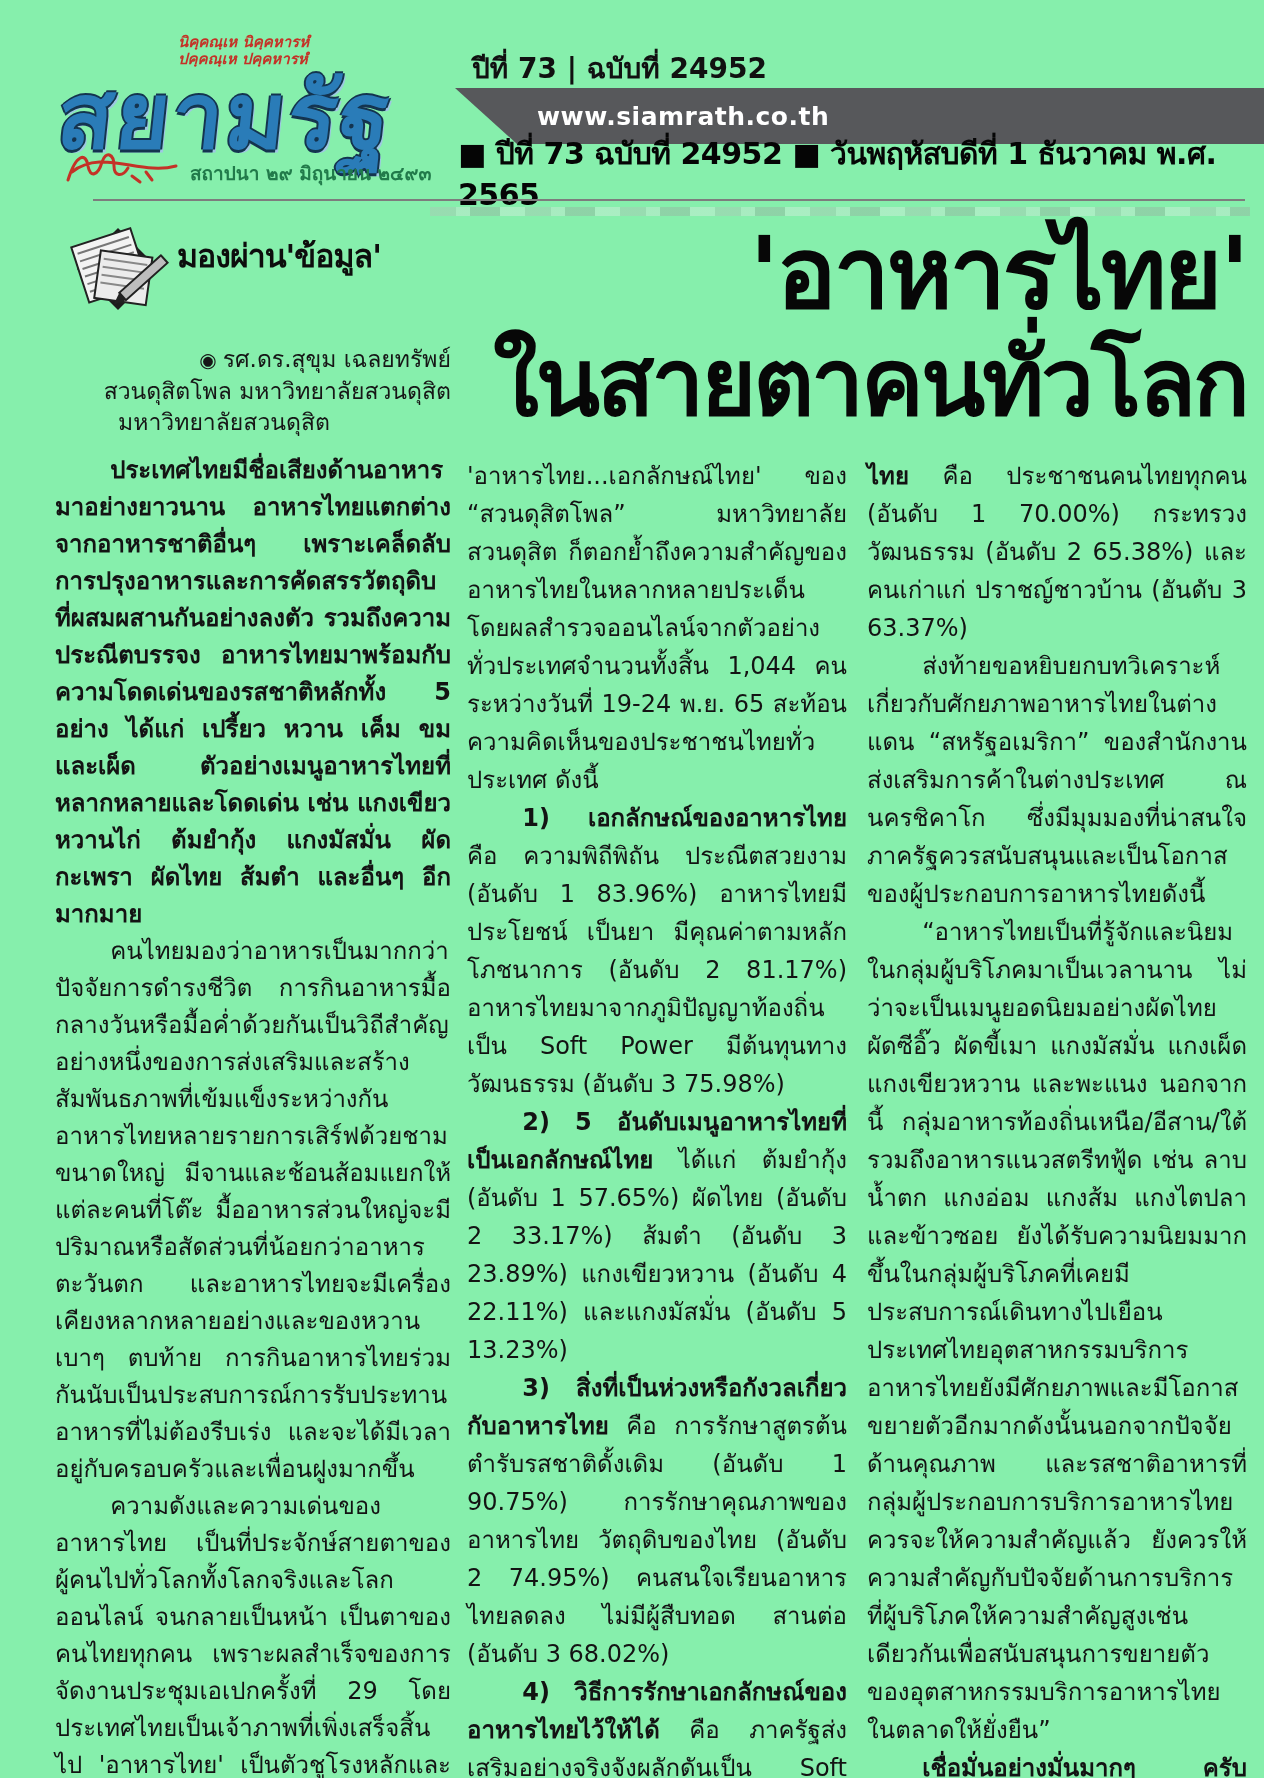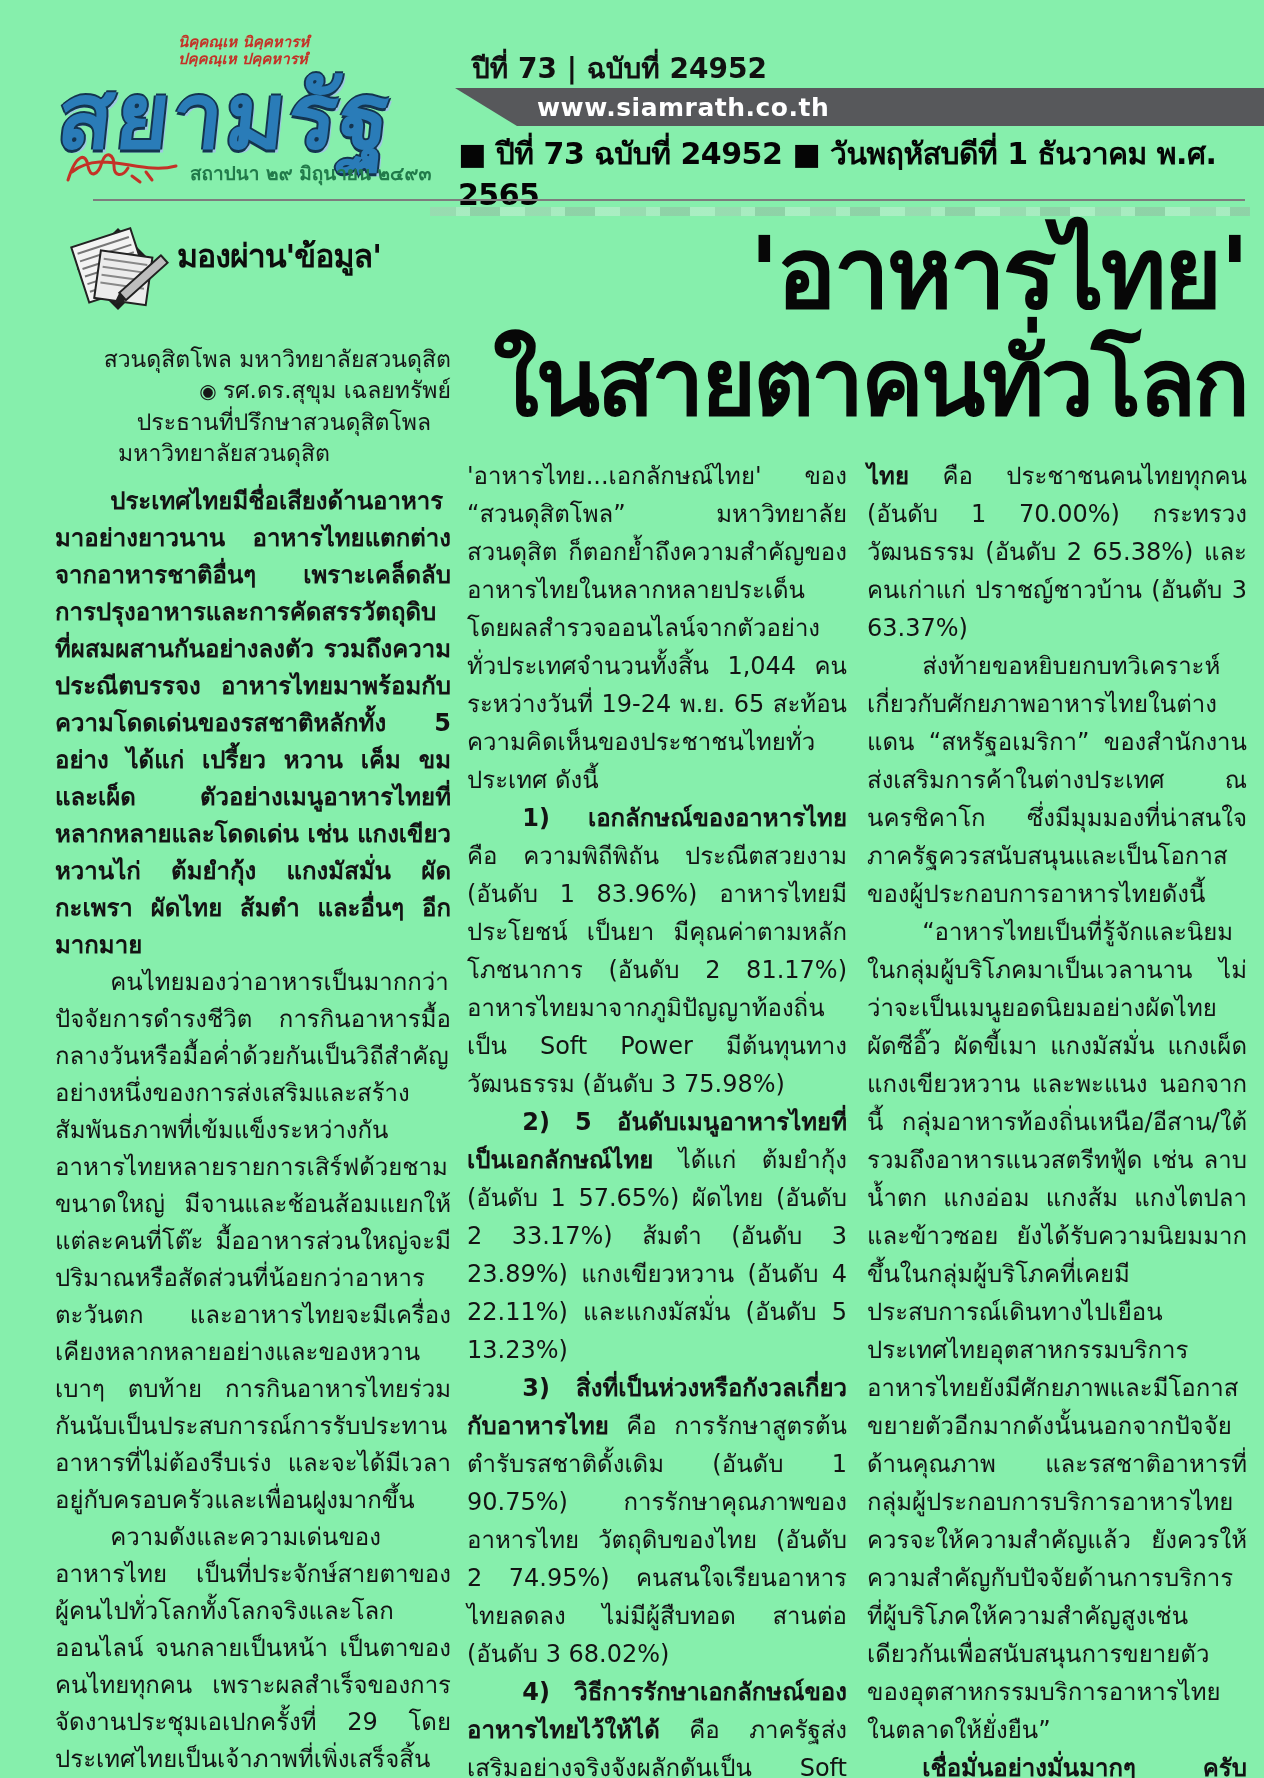--- a/index.html
+++ b/index.html
@@ -11,21 +11,21 @@
   
   .masthead{position:absolute;top:0;left:0;width:100%;height:200px;}
   .motto{position:absolute;left:178px;top:34px;color:#c43227;font-size:15px;
     font-weight:bold;font-style:italic;line-height:17px;white-space:pre-line;}
   .logo-text{position:absolute;left:58px;top:42px;font-size:92px;font-weight:800;
     color:#2a7cb8;transform:skewX(-6deg);letter-spacing:2px;
     text-shadow:-2px 0 #14344f,2px 0 #14344f,0 -2px #14344f,0 3px #14344f,3px 3px 0 #9ec7e2;}
   .signature{position:absolute;left:62px;top:146px;}
   .founded{position:absolute;left:190px;top:158px;color:#217a4a;font-size:19px;font-weight:bold;}
   .issue-top{position:absolute;left:472px;top:46px;font-size:28px;font-weight:bold;color:#111;text-align:center;}
-  .web-banner{position:absolute;left:455px;top:88px;right:0;height:38px;background:#57585b;
+  .web-banner{position:absolute;left:455px;top:88px;right:0;height:56px;background:#57585b;
     clip-path:polygon(0 0,100% 0,100% 100%,62px 100%);
     display:flex;align-items:center;}
   .web-banner span{color:#fff;font-size:25px;font-weight:bold;margin-left:82px;letter-spacing:.5px;}
   .date-line{position:absolute;left:458px;top:130px;font-size:30px;font-weight:bold;color:#050505;letter-spacing:-.5px;}
   .header-rule{position:absolute;left:93px;top:199px;width:1152px;height:2px;background:#7d7d7d;}
   .scan-artifact{position:absolute;left:430px;top:207px;width:820px;height:9px;opacity:.35;
     background:repeating-linear-gradient(90deg,#b9b9b9 0 26px,#e6e6e6 26px 40px,#9e9e9e 40px 70px,#ececec 70px 95px);}
   
   .main{position:absolute;top:212px;left:55px;width:1192px;display:flex;gap:16px;}
   .col-left{width:396px;flex:none;}
@@ -95,23 +95,22 @@
             </g>
             <g transform="rotate(48 78 70)">
               <rect x="70" y="36" width="10" height="56" fill="#bdbdbd" stroke="#222" stroke-width="2"></rect>
               <polygon points="70,92 80,92 75,104" fill="#222"></polygon>
             </g>
           </svg>
         </div>
         <div class="section-title">มองผ่าน'ข้อมูล'</div>
       </div>
       <div class="byline">
+        <div><span class="eye">◉</span><span>รศ.ดร.สุขุม เฉลยทรัพย์</span></div>
         <div>สวนดุสิตโพล มหาวิทยาลัยสวนดุสิต</div>
-        <div><span class="eye">◉</span><span>รศ.ดร.สุขุม เฉลยทรัพย์</span></div>
-        <div class="b3">ประธานที่ปรึกษาสวนดุสิตโพล</div>
         <div class="b4">มหาวิทยาลัยสวนดุสิต</div>
       </div>
       <div style="height:14px"></div>
       <p class="indent para-lede">ประเทศไทยมีชื่อเสียงด้านอาหารมาอย่างยาวนาน อาหารไทยแตกต่างจากอาหารชาติอื่นๆ เพราะเคล็ดลับการปรุงอาหารและการคัดสรรวัตถุดิบที่ผสมผสานกันอย่างลงตัว รวมถึงความประณีตบรรจง อาหารไทยมาพร้อมกับความโดดเด่นของรสชาติหลักทั้ง 5 อย่าง ได้แก่ เปรี้ยว หวาน เค็ม ขม และเผ็ด ตัวอย่างเมนูอาหารไทยที่หลากหลายและโดดเด่น เช่น แกงเขียวหวานไก่ ต้มยำกุ้ง แกงมัสมั่น ผัดกะเพรา ผัดไทย ส้มตำ และอื่นๆ อีกมากมาย</p>
       <p class="indent">คนไทยมองว่าอาหารเป็นมากกว่าปัจจัยการดำรงชีวิต การกินอาหารมื้อกลางวันหรือมื้อค่ำด้วยกันเป็นวิถีสำคัญอย่างหนึ่งของการส่งเสริมและสร้างสัมพันธภาพที่เข้มแข็งระหว่างกัน อาหารไทยหลายรายการเสิร์ฟด้วยชามขนาดใหญ่ มีจานและช้อนส้อมแยกให้แต่ละคนที่โต๊ะ มื้ออาหารส่วนใหญ่จะมีปริมาณหรือสัดส่วนที่น้อยกว่าอาหารตะวันตก และอาหารไทยจะมีเครื่องเคียงหลากหลายอย่างและของหวานเบาๆ ตบท้าย การกินอาหารไทยร่วมกันนับเป็นประสบการณ์การรับประทานอาหารที่ไม่ต้องรีบเร่ง และจะได้มีเวลาอยู่กับครอบครัวและเพื่อนฝูงมากขึ้น</p>
       <p class="indent">ความดังและความเด่นของอาหารไทย เป็นที่ประจักษ์สายตาของผู้คนไปทั่วโลกทั้งโลกจริงและโลกออนไลน์ จนกลายเป็นหน้า เป็นตาของคนไทยทุกคน เพราะผลสำเร็จของการจัดงานประชุมเอเปกครั้งที่ 29 โดยประเทศไทยเป็นเจ้าภาพที่เพิ่งเสร็จสิ้นไป 'อาหารไทย' เป็นตัวชูโรงหลักและเป็นพลังซอฟต์เพาเวอร์ที่สำคัญ โดยเฉพาะอย่างยิ่งเมื่อเกิดกระแสไวรัลบนโลกออนไลน์จาก ผู้นำสิงคโปร์ “ลี เซียน ลุง” ด้วยการโพสต์ภาพถ่ายเมนูอาหารไทยที่เป็นเมนูเรียกน้ำย่อยได้อย่างสร้างสรรค์และสวยงามมาก</p>
 
     </div>
 
     <div class="col-rest">

